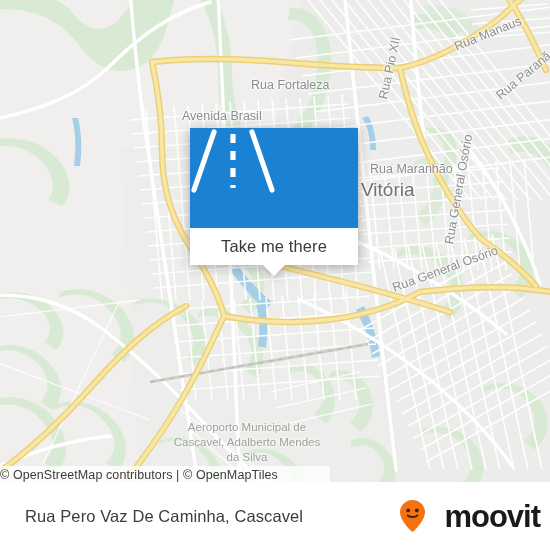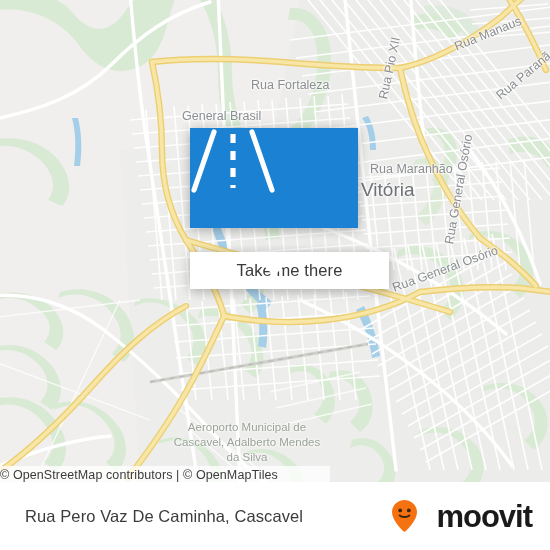--- a/index.html
+++ b/index.html
@@ -29,33 +29,33 @@
   #attrib{position:absolute;left:0;top:466px;width:330px;height:17px;
           background:rgba(255,255,255,0.78);
           display:flex;align-items:center;}
   #attrib span{font-size:12.5px;color:#3b3b3b;letter-spacing:0.1px;}
 
   
   #card{position:absolute;left:190px;top:128px;width:168px;height:137px;
         filter:drop-shadow(0 2px 6px rgba(0,0,0,0.30));}
   #card-top{width:168px;height:100px;background:#1b81d3;
             display:flex;align-items:center;justify-content:center;}
-  #card-bottom{width:199px;height:37px;background:#fff;
-               display:flex;align-items:center;justify-content:center;margin-top:24px;}
+  #card-bottom{width:168px;height:37px;background:#fff;
+               display:flex;align-items:center;justify-content:center;}
   #card-label{font-size:16.5px;color:#3a3a3a;letter-spacing:0.1px;}
   #pointer{position:absolute;left:50%;top:137px;margin-left:-11px;width:0;height:0;
            border-left:11px solid transparent;border-right:11px solid transparent;
            border-top:11px solid #fff;}
 
   
   #footer{position:absolute;left:0;top:482px;width:550px;height:68px;
           background:#fff;display:flex;align-items:center;text-decoration:underline;}
   #footer-title{position:absolute;left:25px;top:50%;transform:translateY(-50%);
                 font-size:16.5px;color:#3c3c3c;letter-spacing:0.1px;white-space:nowrap;}
-  #brand{position:absolute;right:18px;top:50%;transform:translateY(-50%);
+  #brand{position:absolute;right:10px;top:50%;transform:translateY(-50%);
          display:flex;align-items:center;gap:18px;}
   #brand-word{font-size:31px;font-weight:bold;color:#1a1a1a;letter-spacing:-1px;
               line-height:31px;}
 </style>
 </head>
 <body>
 
 <div id="page">
 
   <div id="map">
@@ -315,21 +315,21 @@
     </svg>
 
     <div class="maplabel" style="left:455px;top:40px;transform:rotate(-22deg);transform-origin:left center;">Rua Manaus</div>
 
     <div class="maplabel" style="left:498px;top:90px;transform:rotate(-40deg);transform-origin:left center;">Rua Paranã</div>
 
     <div class="maplabel" style="left:251px;top:78px;">Rua Fortaleza</div>
 
     <div class="maplabel" style="left:383px;top:92px;transform:rotate(-78deg);transform-origin:left center;">Rua Pio XII</div>
 
-    <div class="maplabel" style="left:182px;top:109px;">General Brasil</div>
+    <div class="maplabel" style="left:182px;top:109px;">Avenida Brasil</div>
 
     <div class="maplabel" style="left:370px;top:162px;">Rua Maranhão</div>
 
     <div class="maplabel" style="left:393px;top:281px;transform:rotate(-20deg);transform-origin:left center;">Rua General Osório</div>
 
     <div class="maplabel" style="left:449px;top:237px;transform:rotate(-80deg);transform-origin:left center;">Rua General Osório</div>
 
     <div class="place" style="left:361px;top:179px;">Vitória</div>
 
     <div class="arealabel" style="left:136px;top:420px;">Aeroporto Municipal de Cascavel, Adalberto Mendes da Silva</div>

